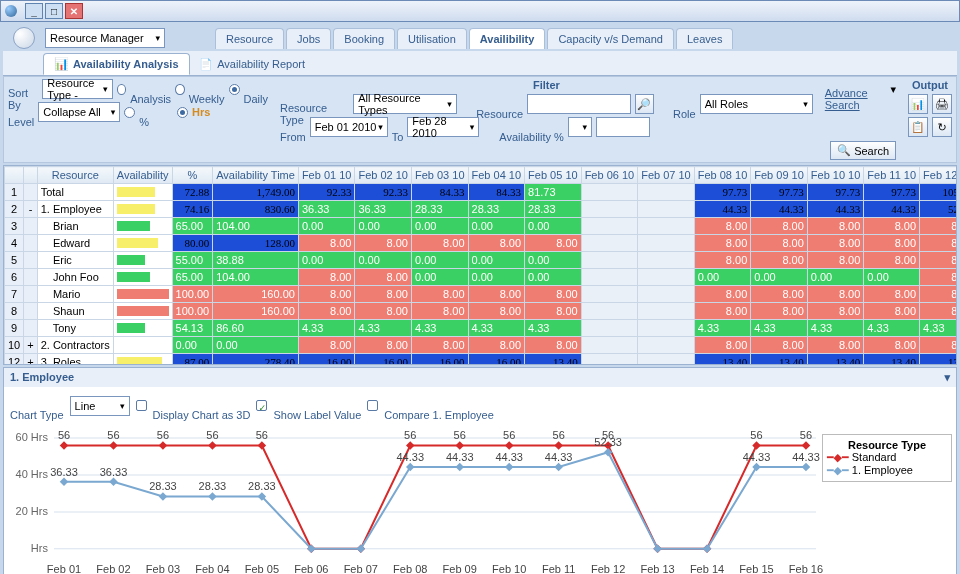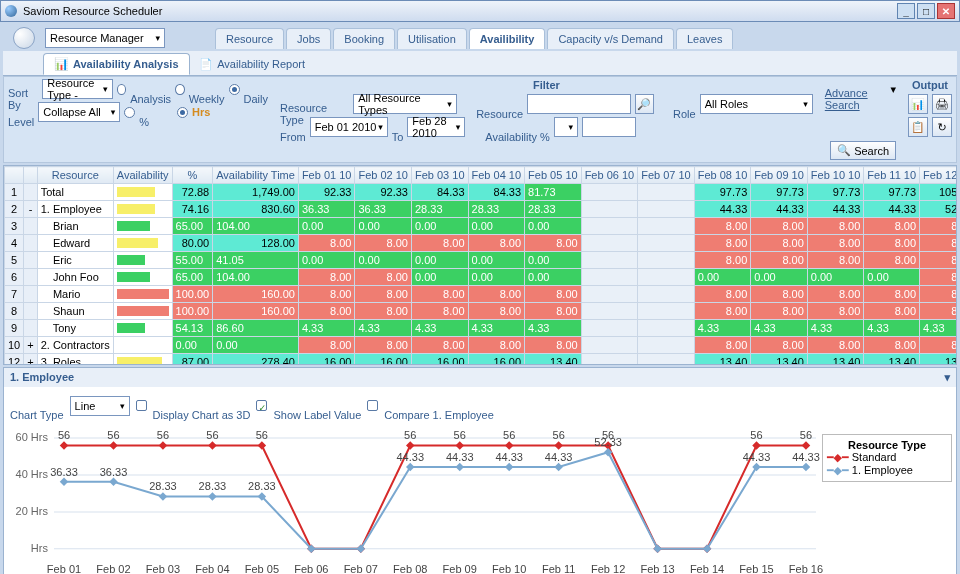--- a/index.html
+++ b/index.html
@@ -29,39 +29,38 @@
   .radio.checked::after{content:"";display:block;width:5px;height:5px;background:#3d6aa3;border-radius:50%;margin:2px;}
   .chk.checked::after{content:"✓";font-size:9px;color:#2a8a2a;margin-left:1px;}
   .btn { border:1px solid #7a96bf; background:linear-gradient(#fefefe,#dce7f4); padding:2px 6px; display:flex; align-items:center; gap:3px; }
   .orangeopt { color:#d58b1f; font-weight:bold; }
   .gridwrap { margin-top:2px; height: 200px; overflow:auto; border:1px solid #9bb3d0; background:#fff; }
   table.grid { border-collapse:collapse; table-layout:fixed; }
   table.grid th,table.grid td { border:1px solid #c9d6e6; padding:2px 3px; height:13px; white-space:nowrap; overflow:hidden; }
   table.grid th { background:linear-gradient(#f4f8fc,#dfe9f4); color:#355d8f; font-weight:normal; text-align:center; }
   .rownum { background:#e8eff8; text-align:center; width:20px; }
   .availbar { height:10px; }
-  .cell-y { background:#5eead4; text-align:right; }
+  .cell-y { background:#1d4ed8; text-align:right;font-family:Liberation Serif, serif; }
   .cell-g { background:#3bd063; color:#fff; text-align:left; }
   .cell-r { background:#ef7d72; color:#fff; text-align:right; }
   .cell-b { background:#e9f0f8; }
   .chartpanel { margin-top:2px; border:1px solid #9bb3d0; background:#fff; }
   .chartpanel .hdr { background:#e8eff8; color:#355d8f; font-weight:bold; padding:3px 6px; display:flex; }
   .chartopts { display:flex; align-items:center; gap:6px; padding:3px 6px; }
   .chartarea { height:175px; position:relative; padding:4px 140px 20px 50px; }
   .legend { position:absolute; right:4px; top:10px; width:130px; border:1px solid #bbb; padding:4px; font-size:10px; }
   svg.chart { width:100%; height:100%; }
   .crown{width:22px;height:22px;border-radius:50%;background:radial-gradient(circle at 30% 30%,#fff,#c9d6e6);border:1px solid #8aa3c5;margin:0 10px;}
   .iconbtn{width:20px;height:20px;border:1px solid #7a96bf;background:linear-gradient(#fefefe,#dce7f4);display:flex;align-items:center;justify-content:center;font-size:11px;}
 </style>
 </head>
 <body>
 
 <div class="titlebar">
   <span class="sphere"></span>
-  <span class="title">Saviom Resource Scheduler</span>
   <span class="wbtn">_</span>
   <span class="wbtn">□</span>
   <span class="wbtn close">✕</span>
 </div>
 
 <div class="mainshell">
 
   <div class="toprow">
     <div class="crown"></div>
     <div class="combo" style="width:120px">
@@ -138,21 +137,21 @@
             <span class="arr">▾</span>
           </div>
       </div>
       <div class="row">
         <span class="lbl">From</span>
         <div class="combo" style="width:78px">
             <span>Feb 01 2010</span>
             <span class="arr">▾</span>
           </div>
         <span class="lbl">To</span>
-        <div class="combo" style="width:58px">
+        <div class="combo" style="width:72px">
             <span>Feb 28 2010</span>
             <span class="arr">▾</span>
           </div>
         <span style="width:12px"></span>
         <span class="lbl">Availability %</span>
         <div class="combo" style="width:24px">
             <span class="arr">▾</span>
           </div>
         <div class="combo" style="width:54px"></div>
       </div>
@@ -295,21 +294,21 @@
             <td class="cell-r">8.00</td>
           </tr>
           <tr>
             <td class="rownum">5</td>
             <td class="rownum"></td>
             <td style="white-space:pre">    Eric</td>
             <td>
               <div class="availbar" style="width:55%;background:#3bd063"></div>
             </td>
             <td class="cell-g">55.00</td>
-            <td class="cell-g">41.05</td>
+            <td class="cell-g">38.88</td>
             <td class="cell-g">0.00</td>
             <td class="cell-g">0.00</td>
             <td class="cell-g">0.00</td>
             <td class="cell-g">0.00</td>
             <td class="cell-g">0.00</td>
             <td class="cell-b"></td>
             <td class="cell-b"></td>
             <td class="cell-r">8.00</td>
             <td class="cell-r">8.00</td>
             <td class="cell-r">8.00</td>

